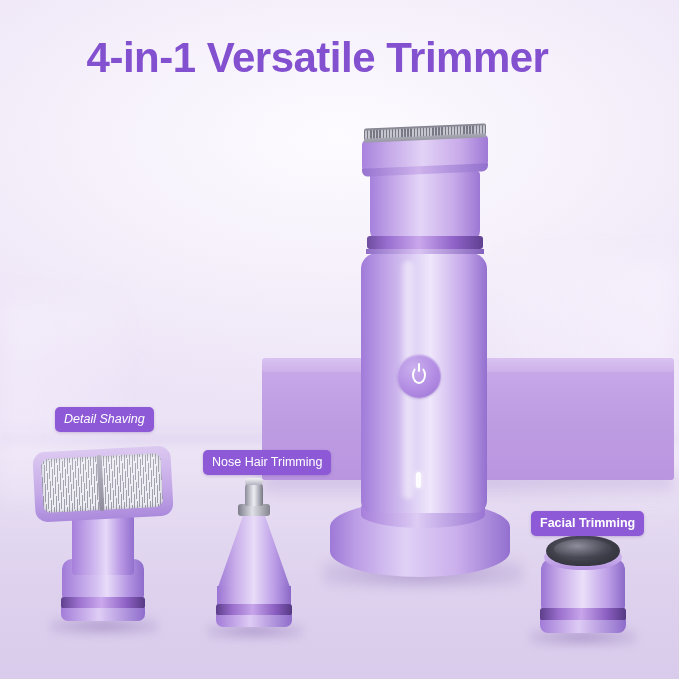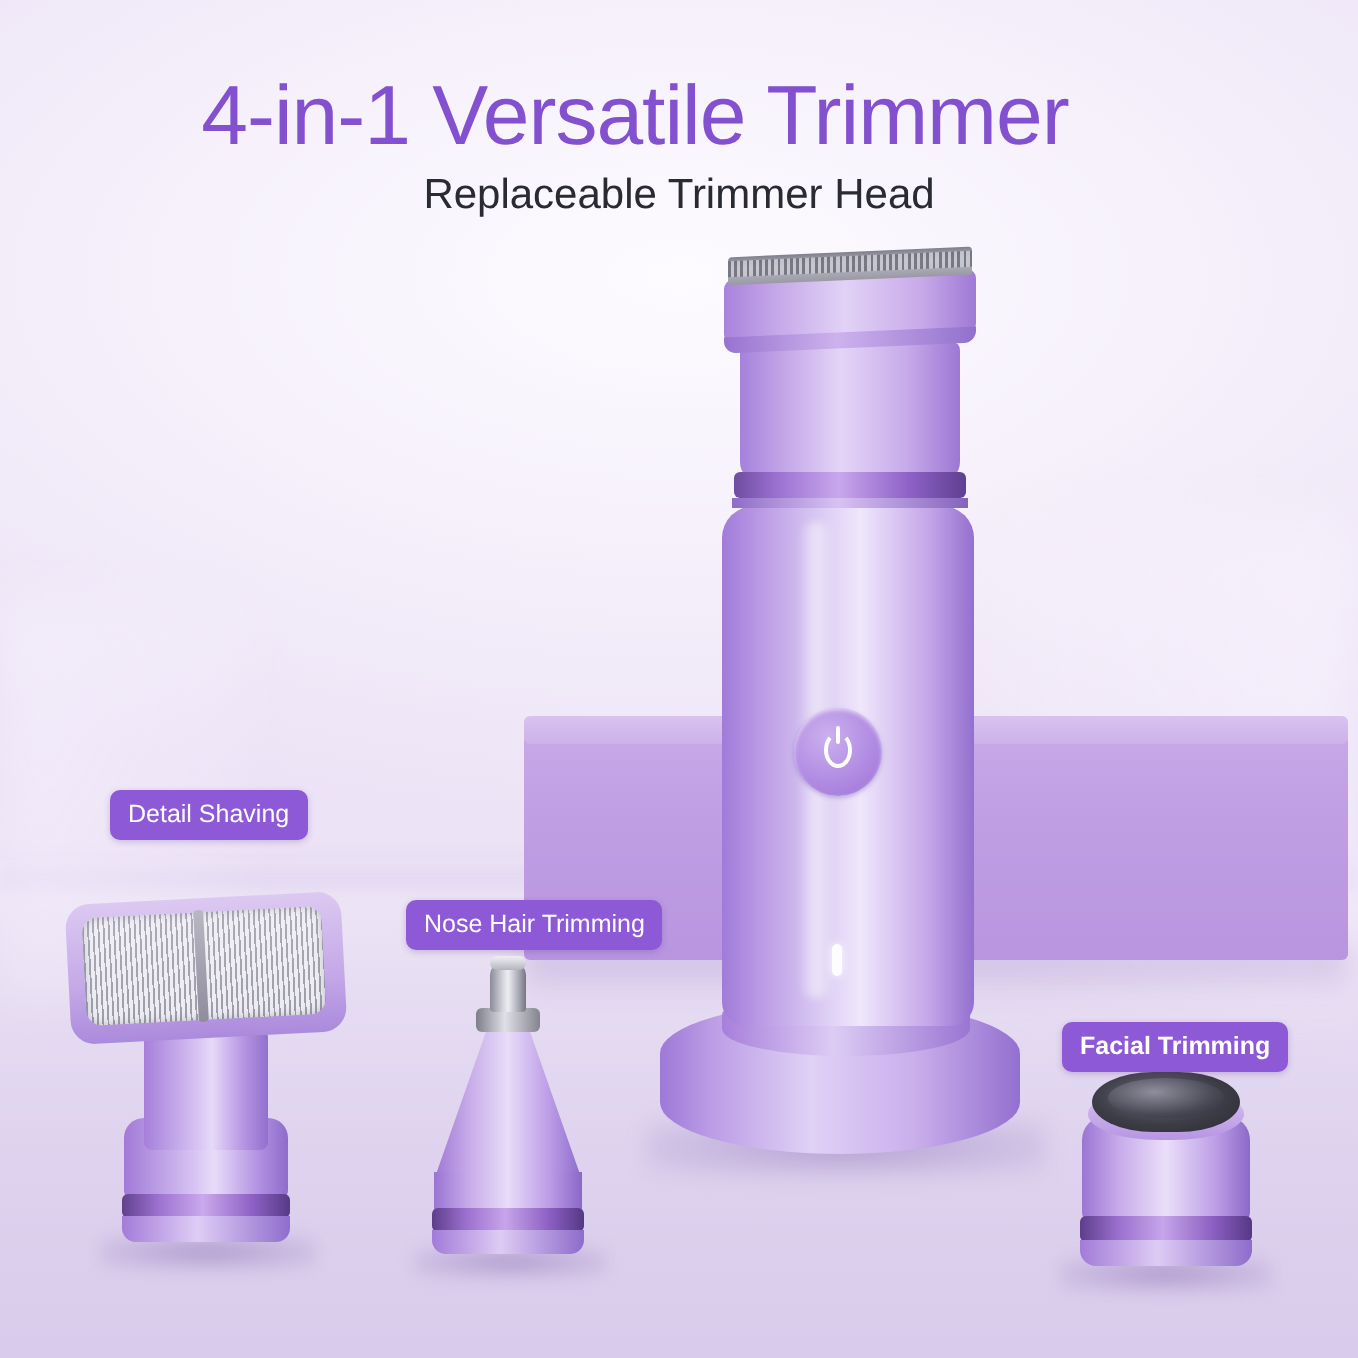--- a/index.html
+++ b/index.html
@@ -75,21 +75,21 @@
     background: linear-gradient(180deg, rgba(160,130,200,0.45), rgba(160,130,200,0));
     filter: blur(7px);
   }
   
   .title {
     position: absolute;
     left: 0; top: 34px;
     width: 635px;
     text-align: center;
     font-size: 42px;
-    font-weight: normal;
+    font-weight: bold;
     color: #8350cf;
     letter-spacing: -0.5px;
   }
   .subtitle {
     position: absolute;
     left: 0; top: 86px;
     width: 679px;
     text-align: center;
     font-size: 21px;
     color: #2a2a33;
@@ -98,21 +98,21 @@
   .callout {
     position: absolute;
     background: #8d59d6;
     color: #ffffff;
     font-size: 12.5px;
     padding: 5px 9px 6px 9px;
     border-radius: 5px;
     white-space: nowrap;
     box-shadow: 0 1px 3px rgba(90,50,140,0.25);
   }
-  #callout-detail { left: 55px; top: 395px; }
+  #callout-detail { left: 55px; top: 407px; font-style: italic; }
   #callout-nose   { left: 203px; top: 450px; }
   #callout-facial { left: 531px; top: 511px; font-weight: bold; }
 
   
   .trimmer {
     position: absolute;
     left: 355px; top: 126px;
     width: 128px; height: 430px;
   }
   
@@ -437,21 +437,20 @@
   <div class="bg-floor"></div>
   <div class="bg-horizon"></div>
   <div class="bg-side-left"></div>
   <div class="bg-side-right"></div>
 
   <div class="pedestal-shadow"></div>
   <div class="pedestal"></div>
   <div class="pedestal-top"></div>
 
   <div class="title">4-in-1 Versatile Trimmer</div>
-  <div class="subtitle">Replaceable Trimmer Head</div>
 
   <div class="att-foil">
     <div class="foil-shadow"></div>
     <div class="foil-skirt"></div>
     <div class="foil-band"></div>
     <div class="foil-foot"></div>
     <div class="foil-neck"></div>
     <div class="foil-frame"></div>
     <div class="foil-mesh"></div>
     <div class="foil-divider"></div>

